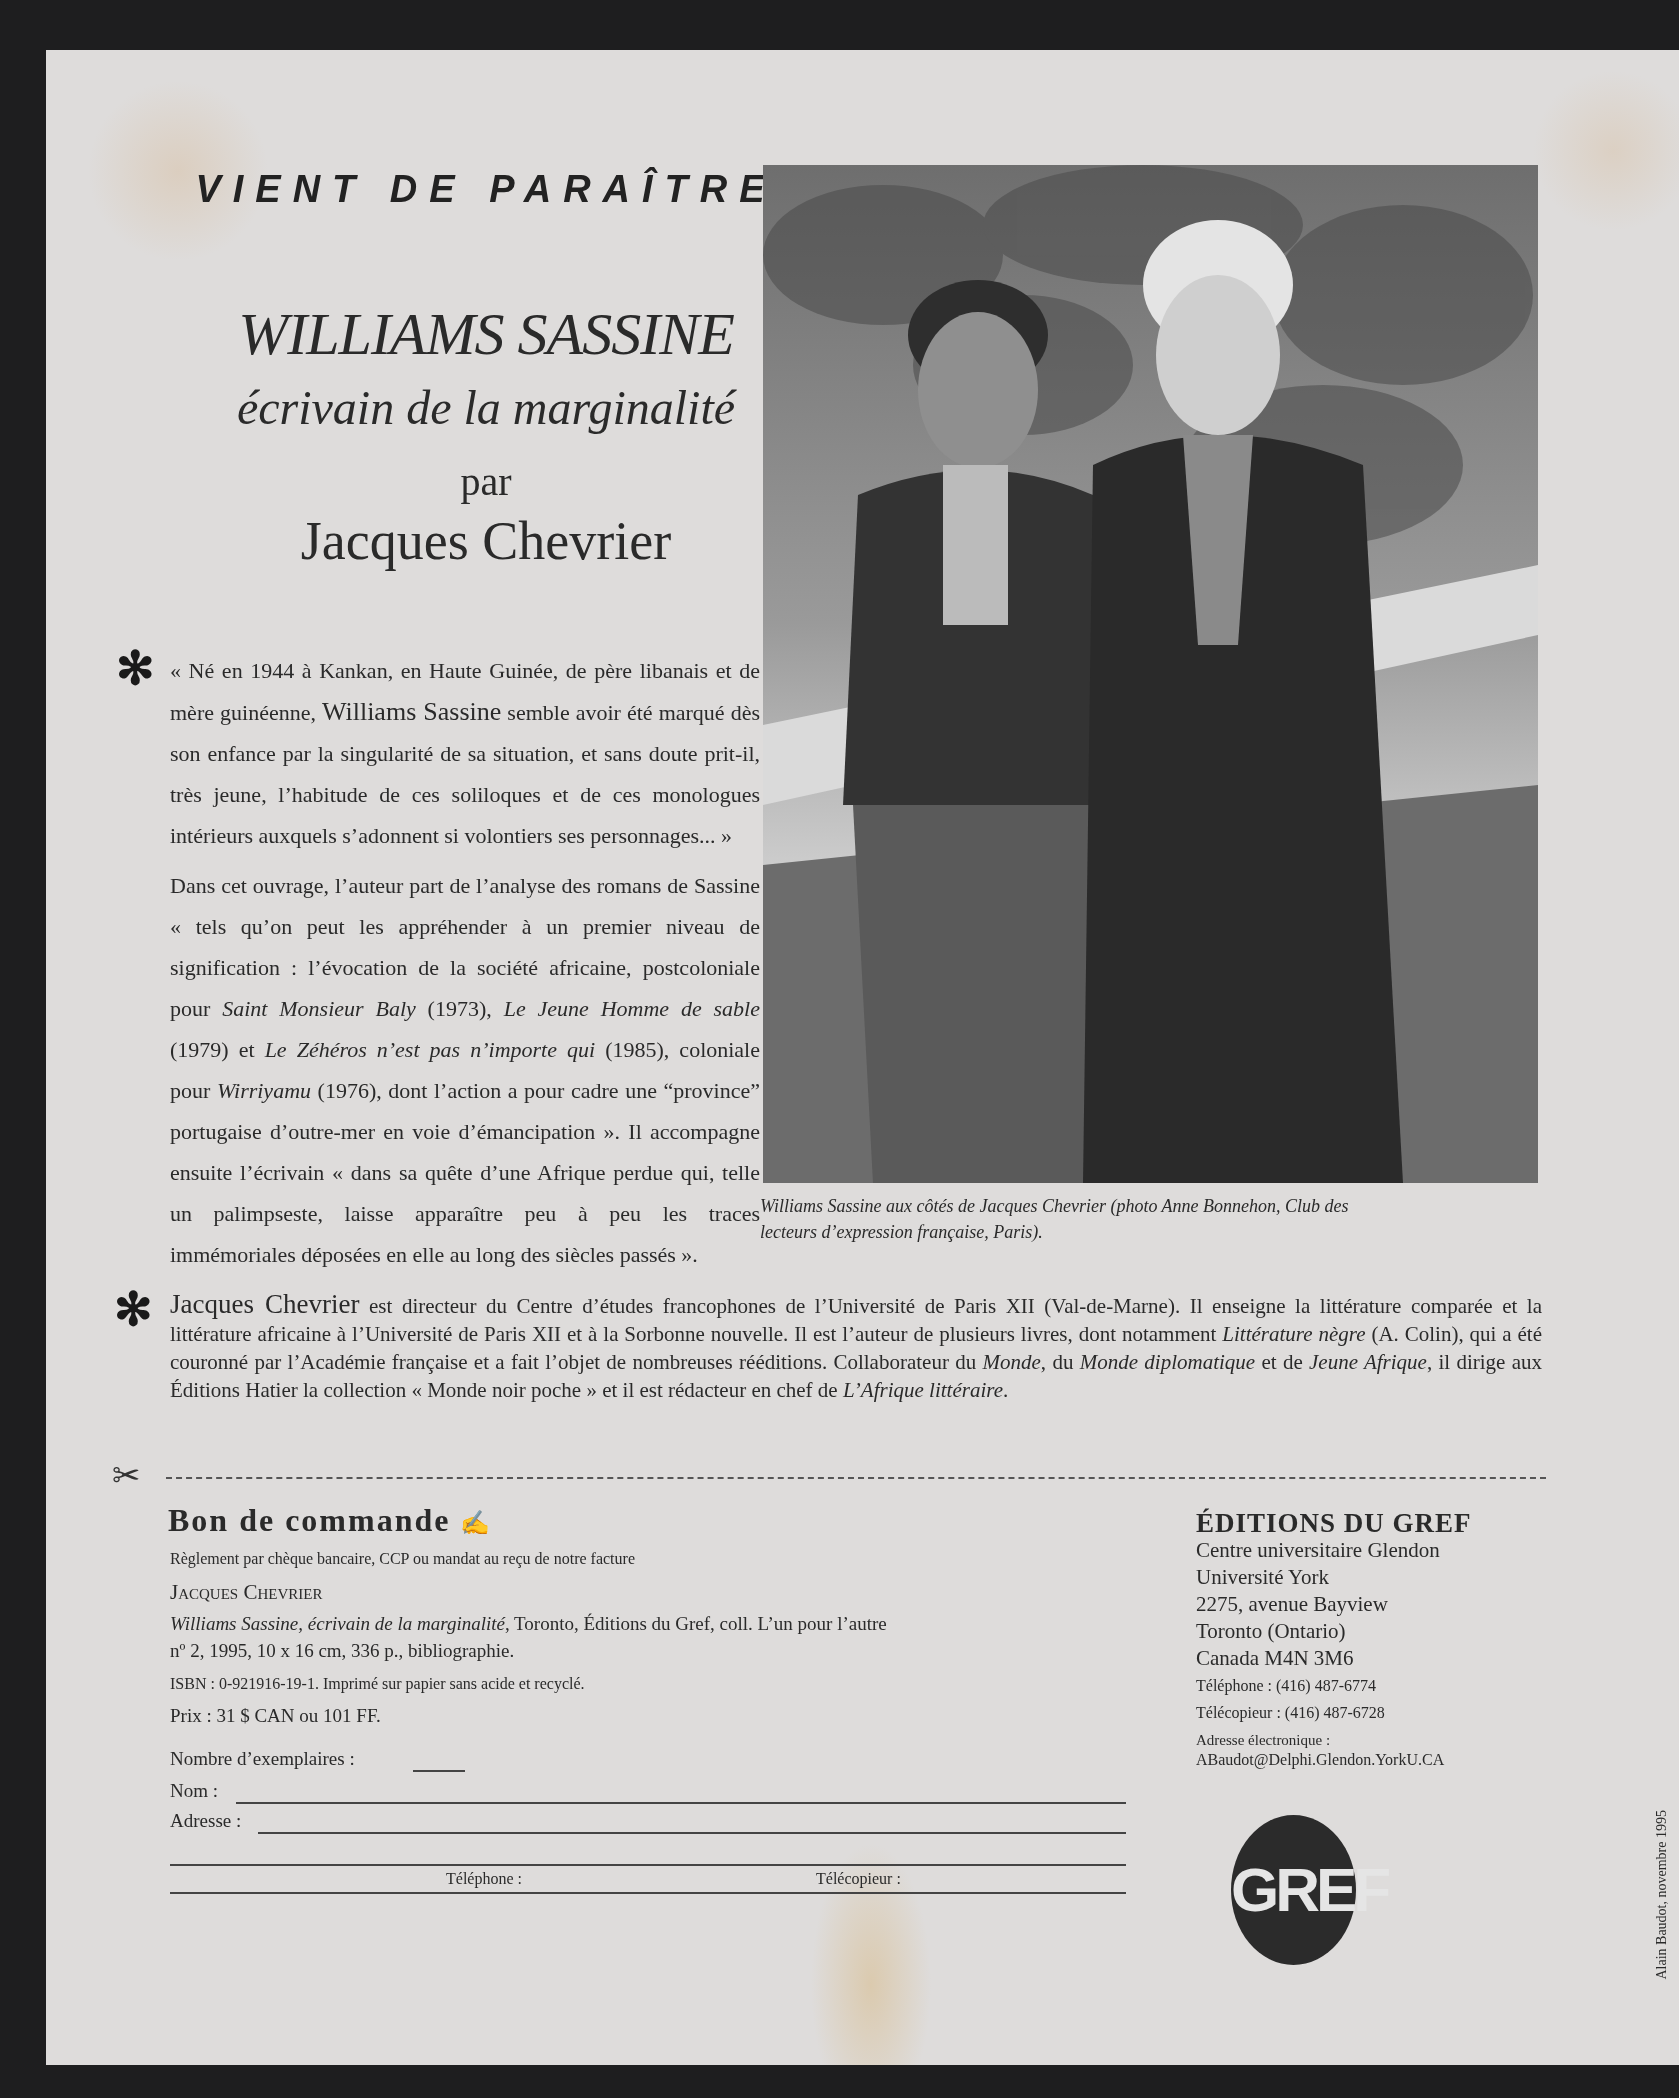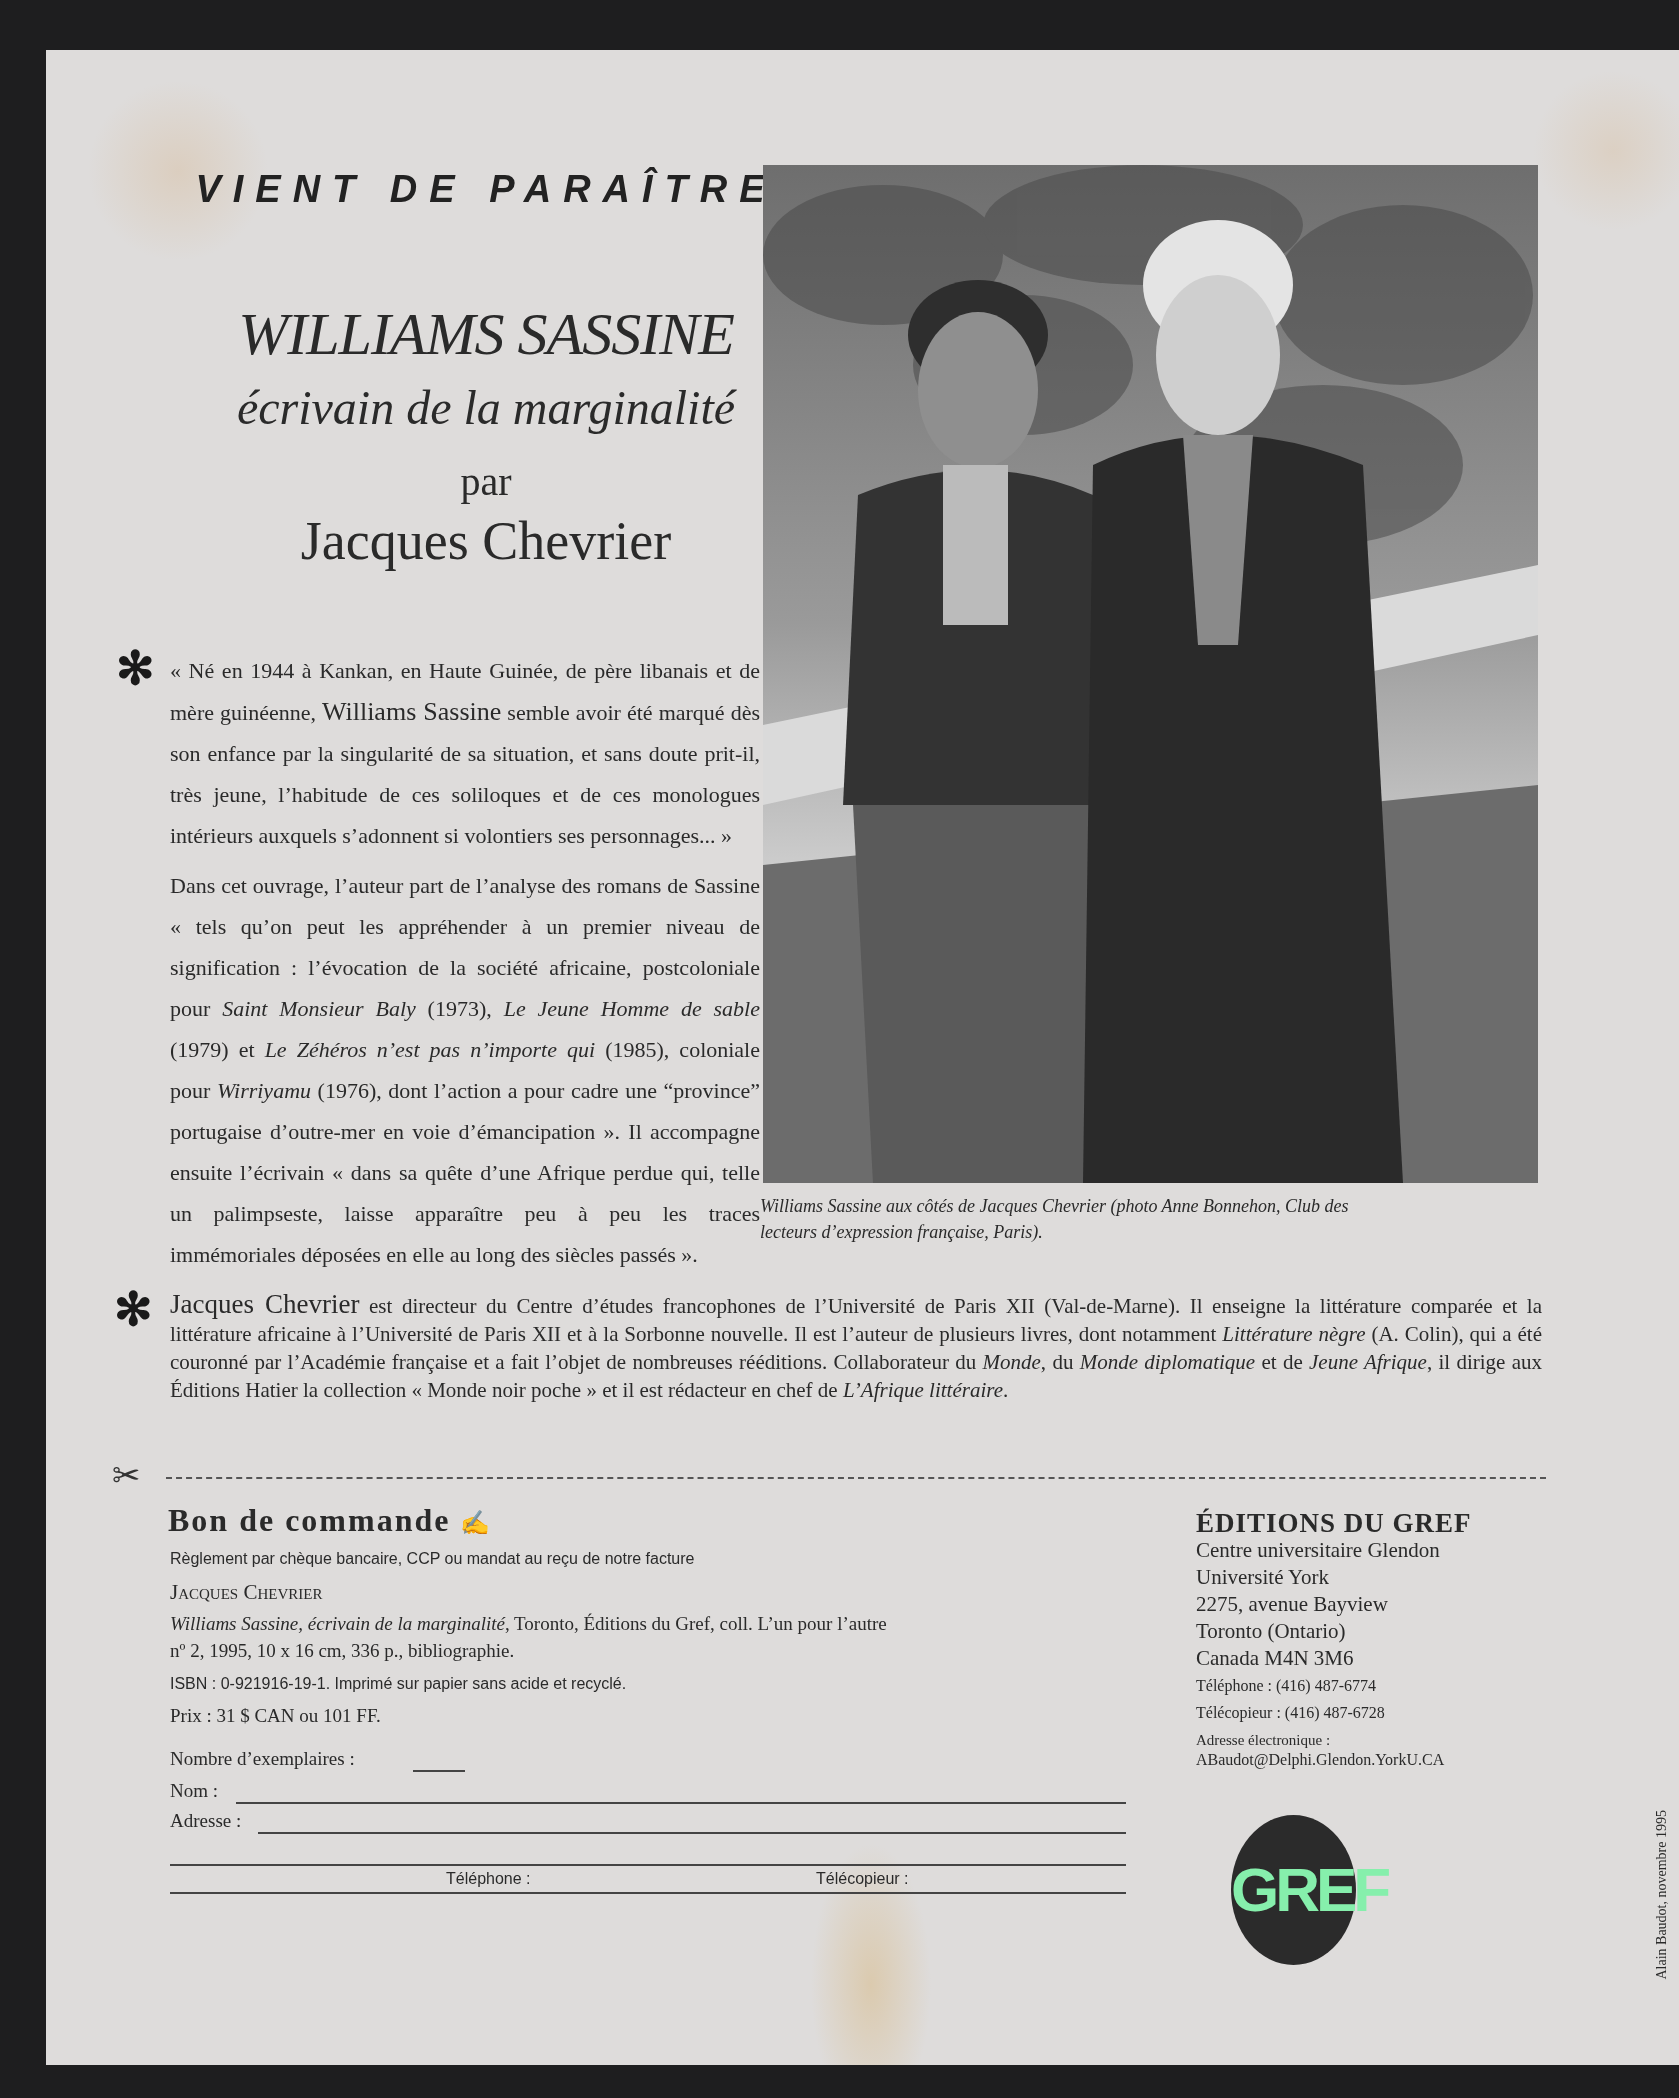--- a/index.html
+++ b/index.html
@@ -20,21 +20,21 @@
   .body{font-family:Liberation Serif, serif;font-size:22px;line-height:41px;text-align:justify;}
   .p1{left:124px;top:600px;width:590px;}
   .p2{left:124px;top:815px;width:590px;}
   .photo{left:717px;top:115px;width:775px;height:1018px;background:#7a7a7a;overflow:hidden;}
   .caption{left:714px;top:1143px;width:640px;font-family:"Liberation Serif",serif;font-style:italic;font-size:18px;line-height:26px;}
   .bio{left:124px;top:1240px;width:1372px;font-family:"Liberation Serif",serif;font-size:21px;line-height:28px;text-align:justify;}
   .bio .hl{font-size:27px;}
   .cutline{left:120px;top:1427px;width:1380px;border-top:2px dashed #555;}
   .scissors{left:66px;top:1405px;font-size:34px;color:#333;}
   .order-title{left:122px;top:1452px;font-family:"Liberation Serif",serif;font-weight:bold;font-size:32px;letter-spacing:2px;}
-  .small{font-family:Liberation Sans, sans-serif;font-size:16px;}
+  .small{font-family:Liberation Serif, serif;font-size:16px;}
   .pub{right:160px;top:1460px;width:340px;font-family:"Liberation Serif",serif;font-size:21px;line-height:27px;text-align:left;}
   .pub .ttl{font-weight:bold;font-size:27px;letter-spacing:1px;}
   .line{position:absolute;border-bottom:2px solid #444;}
   .flabel{font-family:"Liberation Serif",serif;font-size:19px;}
   .credit{right:42px;top:1760px;transform:rotate(-90deg);transform-origin:right top;font-family:"Liberation Serif",serif;font-size:14px;white-space:nowrap;}
 </style>
 </head>
 <body>
 
 <div class="paper">
@@ -125,16 +125,16 @@
     <div>Université York</div>
     <div>2275, avenue Bayview</div>
     <div>Toronto (Ontario)</div>
     <div>Canada  M4N 3M6</div>
     <div style="font-size:16px">Téléphone : (416) 487-6774</div>
     <div style="font-size:16px">Télécopieur : (416) 487-6728</div>
     <div style="font-size:15px;line-height:20px;margin-top:4px">Adresse électronique :</div>
     <div style="font-size:16px;line-height:20px">ABaudot@Delphi.Glendon.YorkU.CA</div>
   </div>
 
-  <div class="abs" style="left:1185px;top:1765px;width:125px;height:150px;border-radius:50%;background:#2b2b2b;color:#86efac;font-family:'Liberation Sans',sans-serif;font-weight:bold;font-size:62px;line-height:150px;text-align:center;letter-spacing:-4px;">GREF</div>
+  <div class="abs" style="left:1185px;top:1765px;width:125px;height:150px;border-radius:50%;background:#2b2b2b;color:#e5e5e5;font-family:'Liberation Sans',sans-serif;font-weight:bold;font-size:62px;line-height:150px;text-align:center;letter-spacing:-4px;">GREF</div>
 
   <div class="abs credit">Alain Baudot, novembre 1995</div>
 </div>
 
 </body></html>

